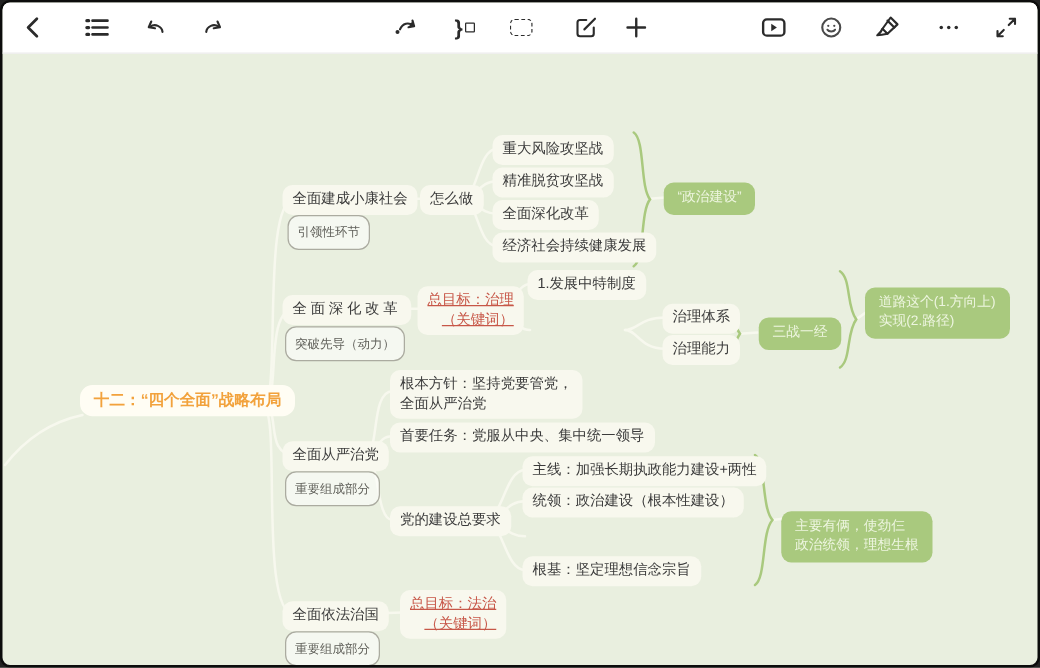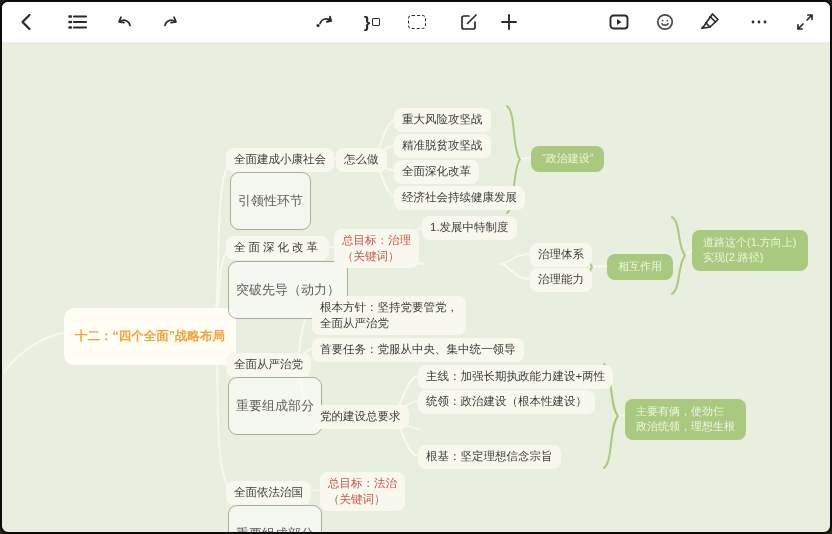--- a/index.html
+++ b/index.html
@@ -13,25 +13,25 @@
            justify-content:center;color:#2b2b2b;cursor:pointer;}
   .tb-icon svg{stroke:#2b2b2b;fill:none;stroke-width:1.7;stroke-linecap:round;stroke-linejoin:round;}
   .summary-glyph{font-size:17px;font-weight:bold;color:#2b2b2b;line-height:1;}
   .summary-box{width:6px;height:6px;border:1.6px solid #2b2b2b;border-radius:1px;margin-left:2px;}
   .select-box{width:16px;height:12px;border:1.6px dashed #2b2b2b;border-radius:4px;}
   
   .canvas{position:absolute;top:41px;left:0;right:0;bottom:0;}
   .wires{position:absolute;top:0;left:0;width:832px;height:493px;}
   .node{position:absolute;background:#f8f8ee;border-radius:8px;padding:4px 8px;
         font-size:11.5px;color:#3b3b3b;white-space:nowrap;line-height:1.35;cursor:pointer;}
-  .root{background:#fffdf4;border-radius:10px;padding:20px 11px;font-size:12.5px;font-weight:bold;
+  .root{background:#fffdf4;border-radius:10px;padding:4px 11px;font-size:12.5px;font-weight:bold;
         color:#f2a23c;}
   .tag{position:absolute;background:rgba(255,255,255,0.55);border:1px solid #ababa0;border-radius:9px;
-       padding:19px 7px;font-size:13px;color:#60605a;white-space:nowrap;cursor:pointer;}
-  .red{color:#c75748;text-align:left;}
+       padding:6px 7px;font-size:10px;color:#60605a;white-space:nowrap;cursor:pointer;}
+  .red{color:#c75748;text-align:right;text-decoration:underline;}
   .gnode{position:absolute;background:#a9c97e;border-radius:8px;padding:5px 11px;font-size:11px;
          color:#edf5df;white-space:nowrap;line-height:1.45;cursor:pointer;}
   .spaced{letter-spacing:3px;}
   .multiline span{display:block;}
 </style>
 </head>
 <body>
 
 <div class="frame">
 
@@ -175,38 +175,38 @@
 
     <div class="node spaced" style="left:224px;top:193px">全面深化改革</div>
     <div class="tag" style="left:226px;top:218px">突破先导（动力）</div>
     <div class="node red multiline" style="left:332px;top:186px">
       <span>总目标：治理</span>
       <span>（关键词）</span>
     </div>
     <div class="node" style="left:420px;top:173px">1.发展中特制度</div>
     <div class="node" style="left:528px;top:200px">治理体系</div>
     <div class="node" style="left:528px;top:225px">治理能力</div>
-    <div class="gnode" style="left:605px;top:211px">相互作用</div>
+    <div class="gnode" style="left:605px;top:211px">三战一经</div>
     <div class="gnode multiline" style="left:690px;top:187px;line-height:1.4">
       <span>道路这个(1.方向上)</span>
       <span>实现(2.路径)</span>
     </div>
 
     <div class="node" style="left:224px;top:310px">全面从严治党</div>
     <div class="tag" style="left:226px;top:334px">重要组成部分</div>
     <div class="node multiline" style="left:310px;top:253px">
       <span>根本方针：坚持党要管党，</span>
       <span>全面从严治党</span>
     </div>
     <div class="node" style="left:310px;top:295px">首要任务：党服从中央、集中统一领导</div>
     <div class="node" style="left:310px;top:362px">党的建设总要求</div>
     <div class="node" style="left:416px;top:347px">统领：政治建设（根本性建设）</div>
     <div class="node" style="left:416px;top:322px">主线：加强长期执政能力建设+两性</div>
     <div class="node" style="left:416px;top:402px">根基：坚定理想信念宗旨</div>
-    <div class="gnode multiline" style="left:623px;top:356px;line-height:1.4">
+    <div class="gnode multiline" style="left:623px;top:366px;line-height:1.4">
       <span>主要有俩，使劲仨</span>
       <span>政治统领，理想生根</span>
     </div>
 
     <div class="node" style="left:224px;top:438px">全面依法治国</div>
     <div class="tag" style="left:226px;top:462px">重要组成部分</div>
     <div class="node red multiline" style="left:318px;top:429px">
       <span>总目标：法治</span>
       <span>（关键词）</span>
     </div>

